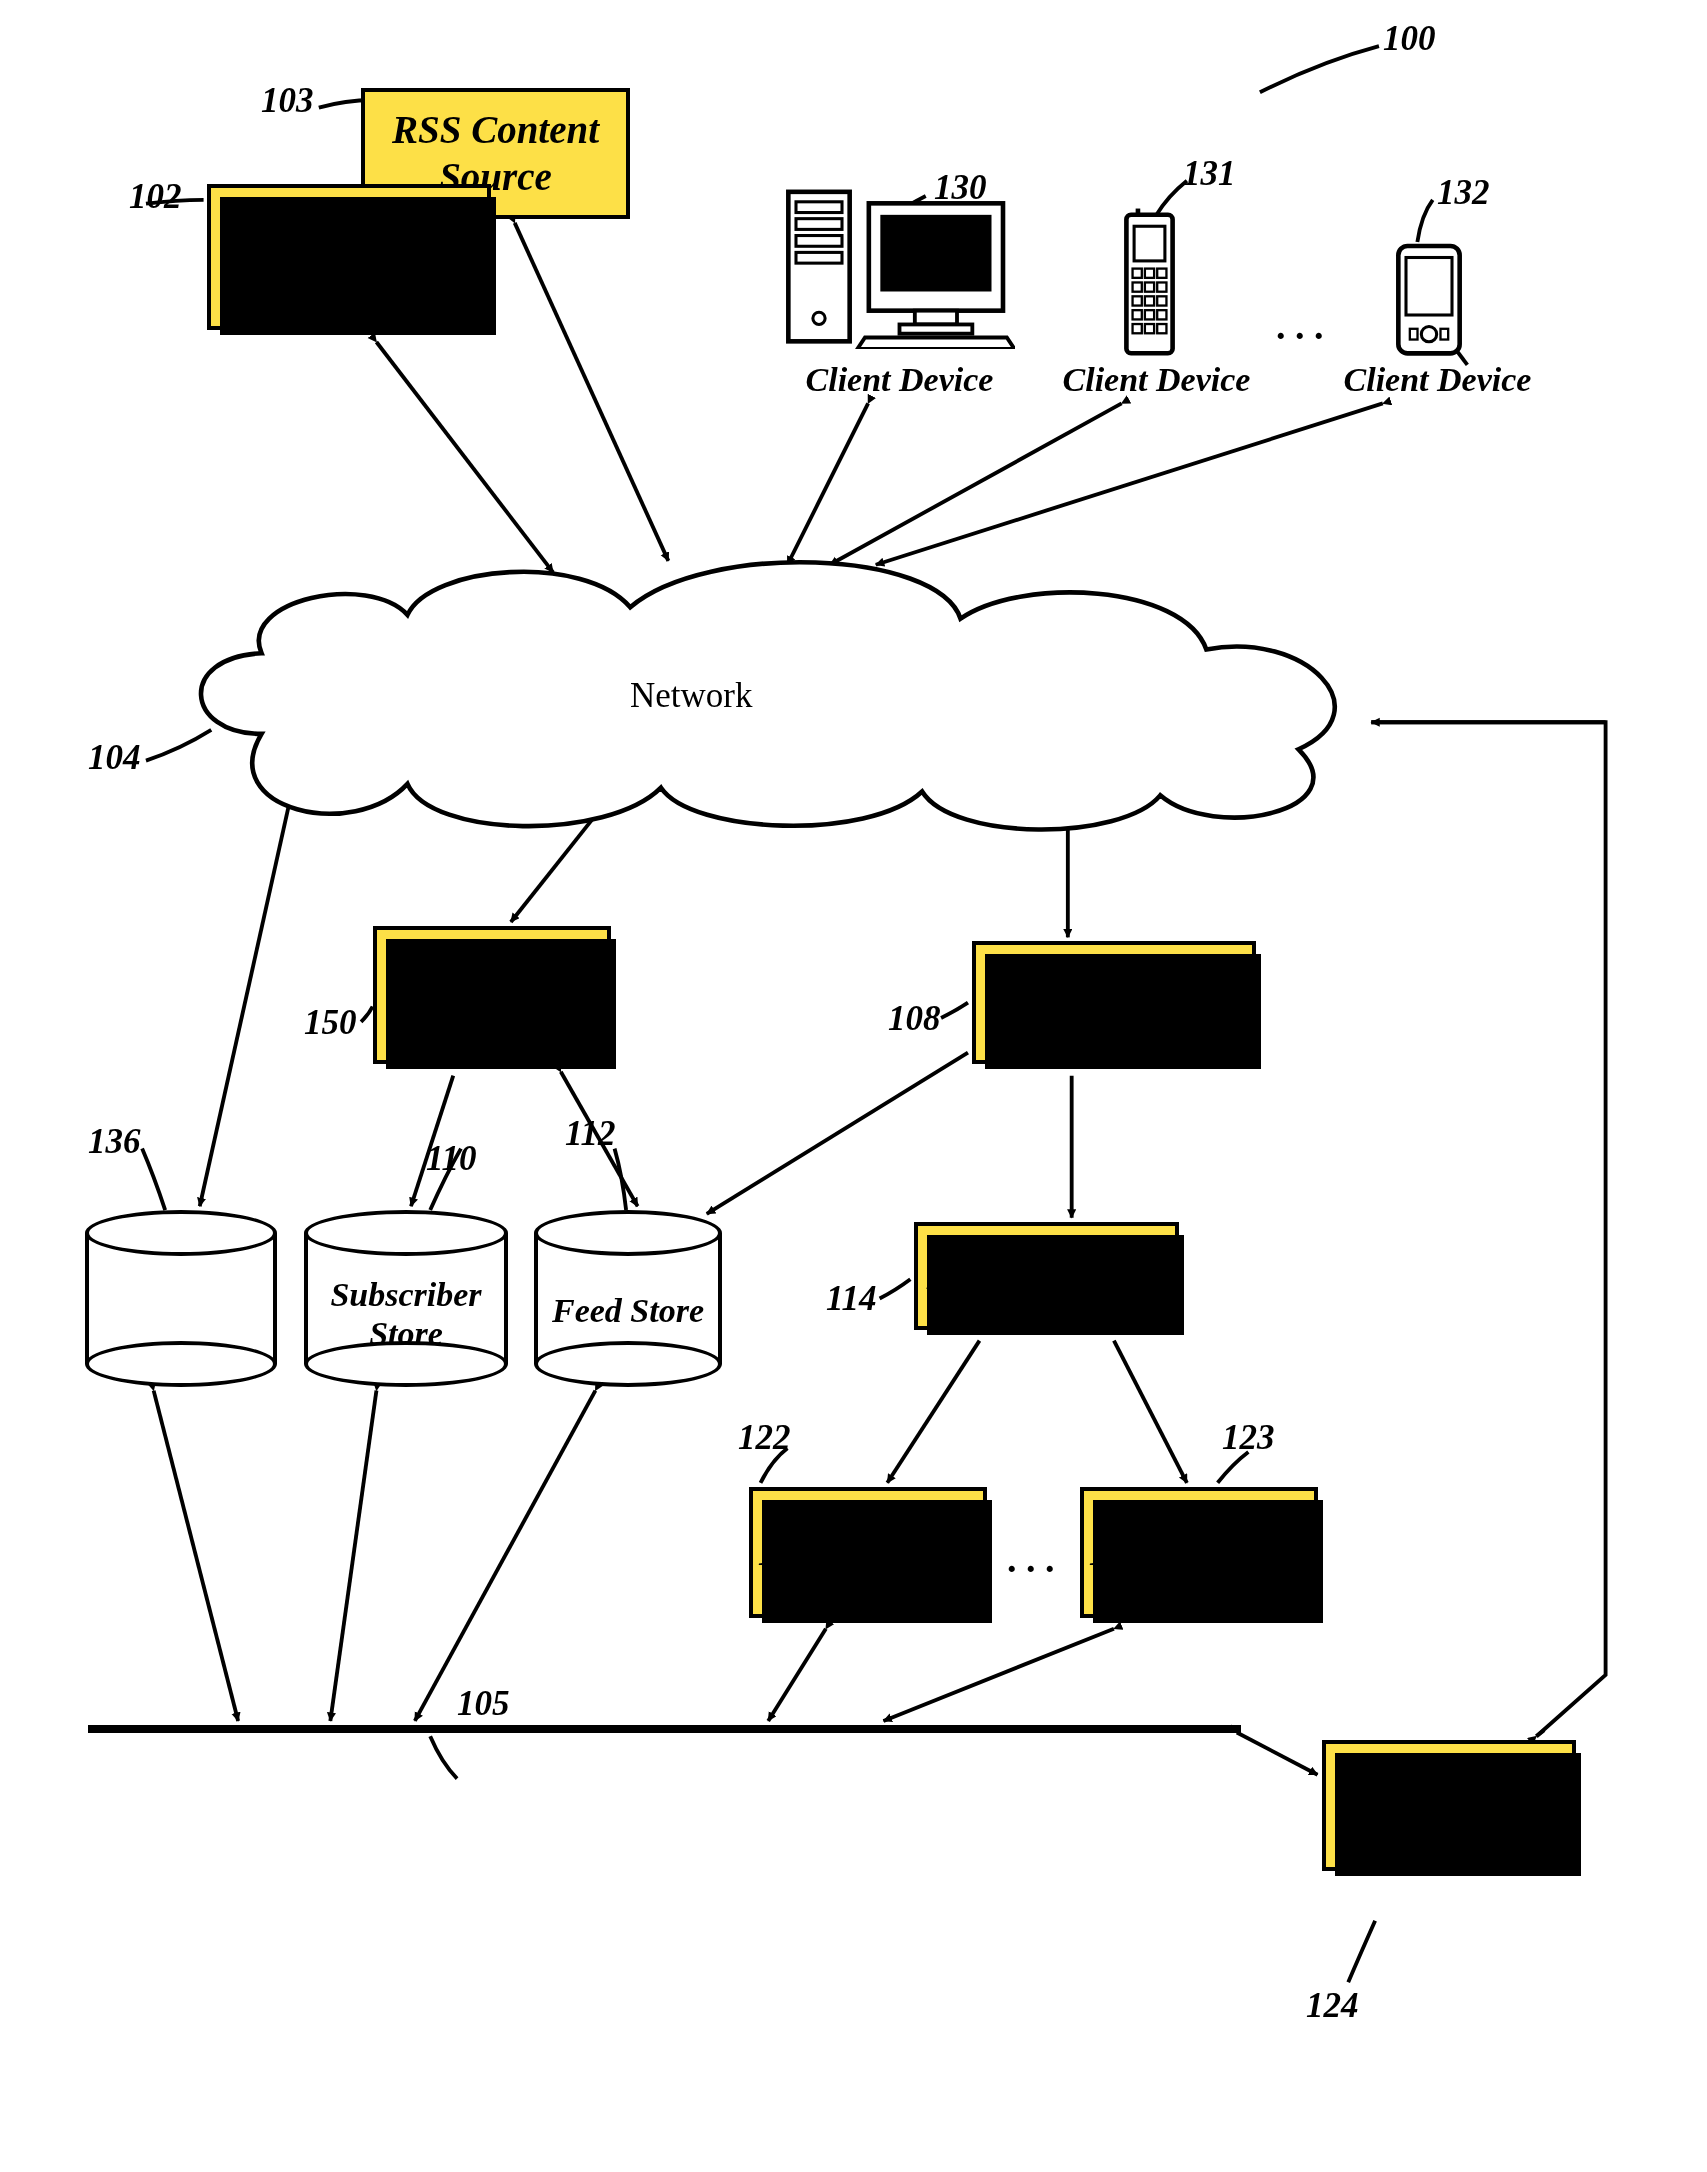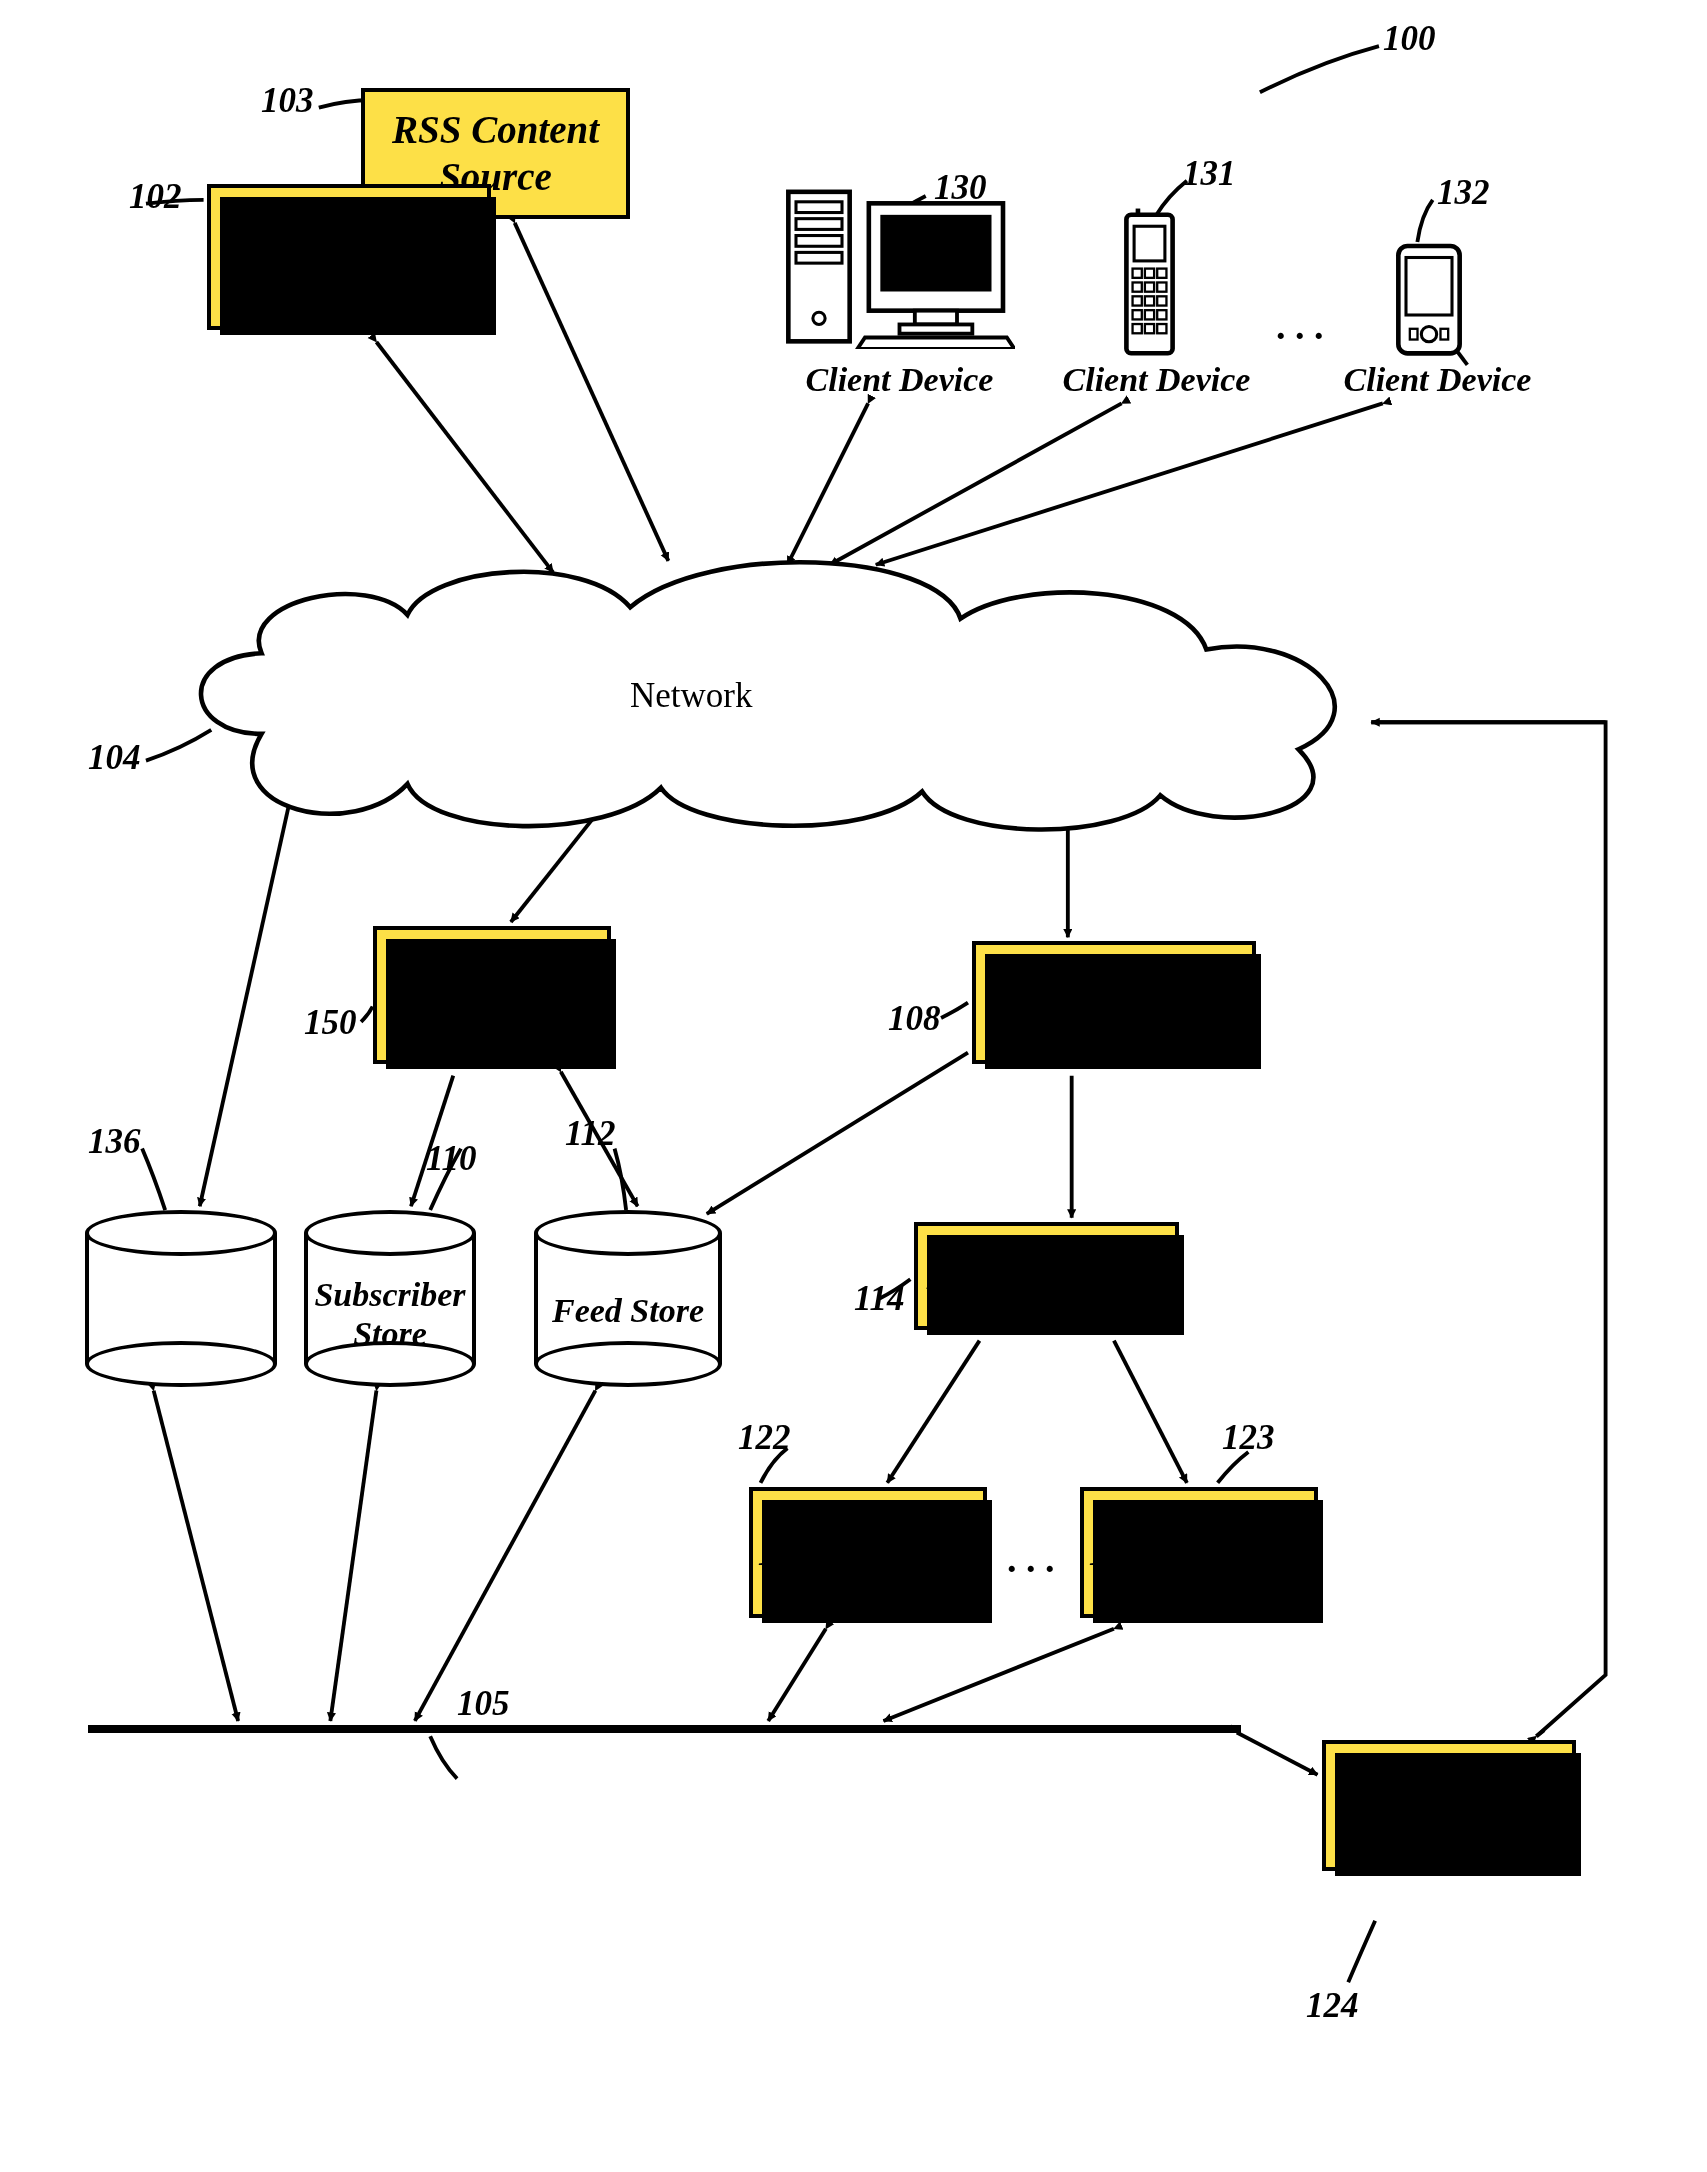--- a/index.html
+++ b/index.html
@@ -115,21 +115,21 @@
 <div class="lead" style="left:85px; top:177px;margin-left:44px;">102</div>
 <div class="lead" style="left:934px; top:168px;">130</div>
 <div class="lead" style="left:1183px; top:154px;">131</div>
 <div class="lead" style="left:1437px; top:173px;">132</div>
 <div class="lead" style="left:88px; top:738px;">104</div>
 <div class="lead" style="left:304px; top:1003px;">150</div>
 <div class="lead" style="left:888px; top:999px;">108</div>
 <div class="lead" style="left:88px; top:1122px;">136</div>
 <div class="lead" style="left:426px; top:1114px;margin-top:25px;">110</div>
 <div class="lead" style="left:565px; top:1114px;">112</div>
-<div class="lead" style="left:826px; top:1279px;margin-left:28px;">114</div>
+<div class="lead" style="left:826px; top:1279px;">114</div>
 <div class="lead" style="left:738px; top:1418px;">122</div>
 <div class="lead" style="left:1222px; top:1418px;">123</div>
 <div class="lead" style="left:457px; top:1684px;">105</div>
 <div class="lead" style="left:1306px; top:1986px;">124</div>
 
 <div class="box" style="left:361px; top:88px; width:269px; height:131px; z-index:4;">
   <span>RSS Content Source</span>
 </div>
 <div class="box shadow-box" style="left:207px; top:184px; width:284px; height:146px;">
   <span>RSS Content Source</span>
@@ -220,21 +220,21 @@
 <div class="box shadow-box" style="left:972px; top:941px; width:284px; height:123px;">
   <span>Collection Server</span>
 </div>
 
 <div class="cyl" style="left:85px; top:1210px; width:192px; height:177px;">
   <div class="cyl-body" style="top:23px; bottom:23px;"></div>
   <div class="cyl-bot" style="bottom:0; height:46px;"></div>
   <div class="cyl-top" style="top:0; height:46px;"></div>
 </div>
 
-<div class="cyl" style="left:304px; top:1210px; width:172px; height:177px;">
+<div class="cyl" style="left:304px; top:1210px; width:204px; height:177px;">
   <div class="cyl-body" style="top:23px; bottom:23px;"></div>
   <div class="cyl-bot" style="bottom:0; height:46px;"></div>
   <div class="cyl-top" style="top:0; height:46px;"></div>
   <div class="cyl-label" style="top:65px;">Subscriber Store</div>
 </div>
 
 <div class="cyl" style="left:534px; top:1210px; width:188px; height:177px;">
   <div class="cyl-body" style="top:23px; bottom:23px;"></div>
   <div class="cyl-bot" style="bottom:0; height:46px;"></div>
   <div class="cyl-top" style="top:0; height:46px;"></div>

